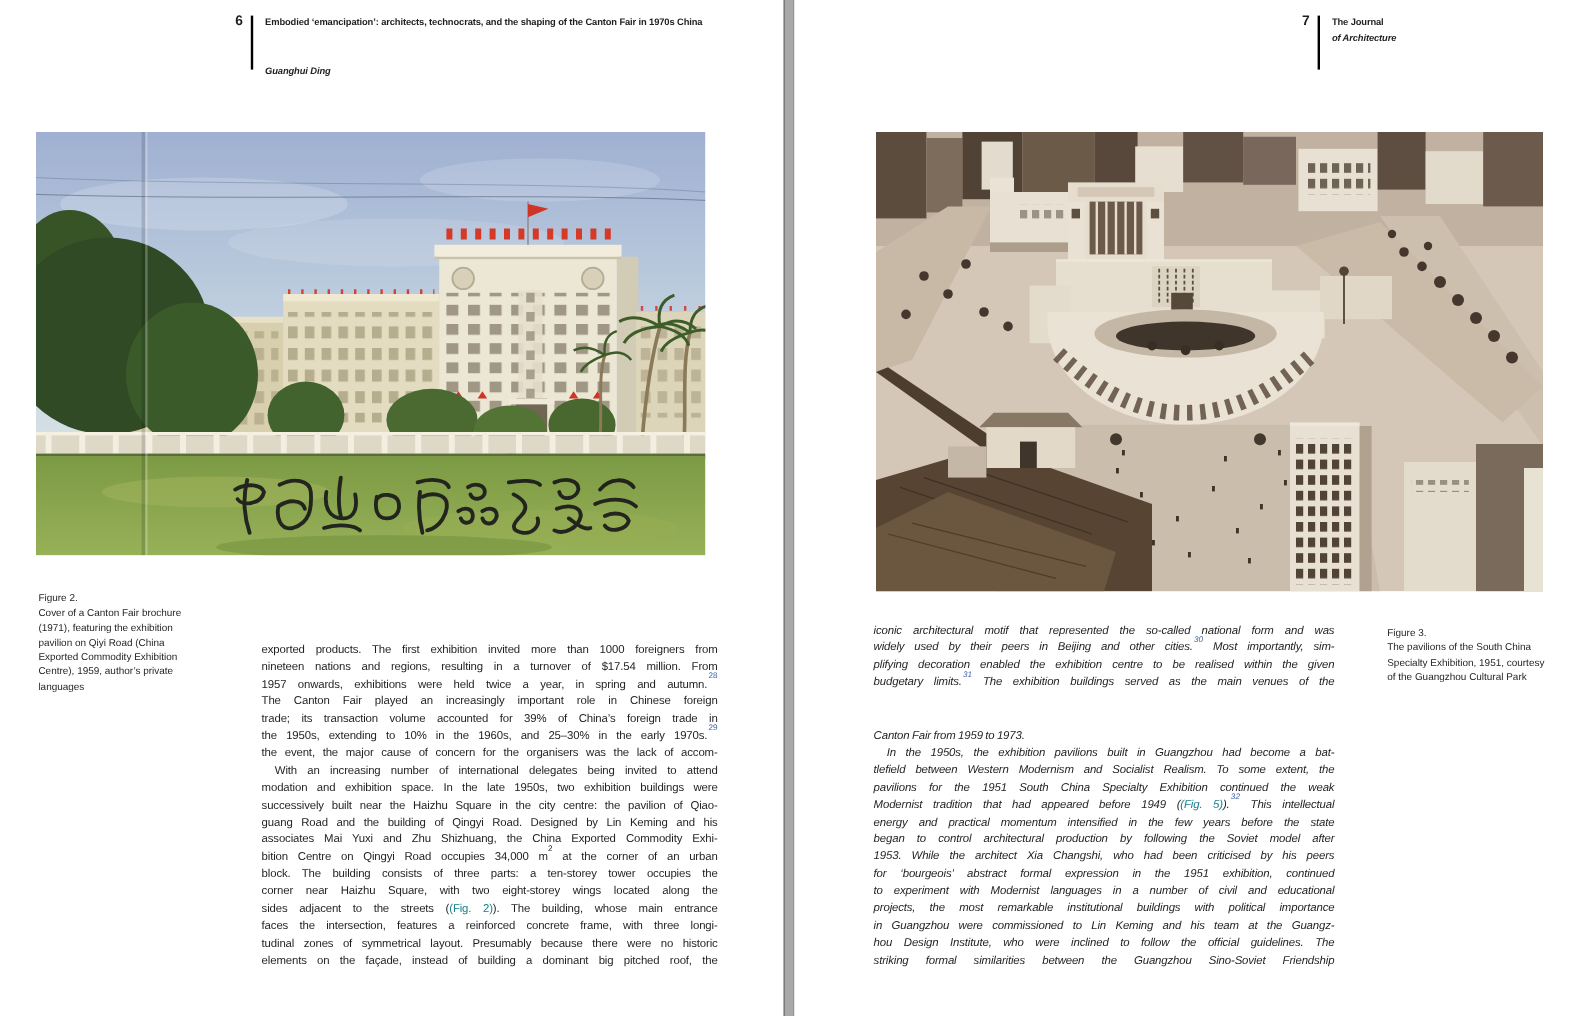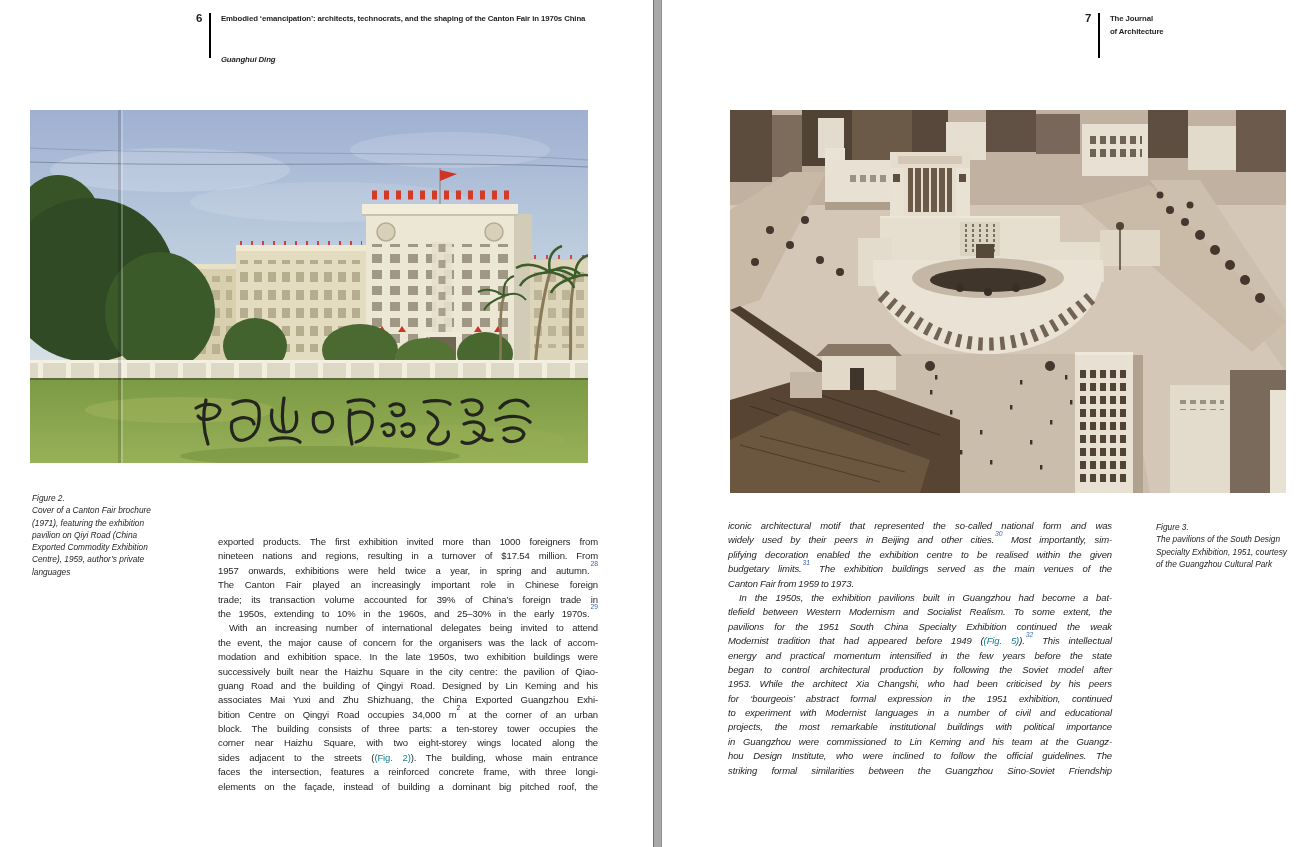--- a/index.html
+++ b/index.html
@@ -22,32 +22,32 @@
   .htext{font-size:7.8px;font-weight:bold;line-height:12.5px;letter-spacing:-0.1px;white-space:nowrap;}
   .hauthor{font-style:italic;}
 
   
   .photo{position:absolute;overflow:hidden;}
   .photo svg{display:block;width:100%;height:100%;}
   .photo-left{left:30px;top:110px;width:558px;height:353px;}
   .photo-right{left:68px;top:110px;width:556px;height:383px;}
 
   
-  .caption{position:absolute;font-size:8.3px;line-height:12.3px;color:#262626;font-style:italic;}
+  .caption{position:absolute;font-size:8.3px;line-height:12.3px;color:#262626;}
   .cap-fig2{left:32px;top:492px;width:175px;}
   .cap-fig3{left:494px;top:521px;width:155px;}
   .cap-line{white-space:nowrap;}
 
   
   .bodycol{position:absolute;font-size:9.5px;line-height:14.4px;letter-spacing:-0.12px;word-spacing:-0.5px;color:var(--text,#1f1f1f);}
   .body-left{left:218px;top:487px;width:380px;margin-top:48px;}
   .body-right{left:66px;top:519px;width:384px;font-style:italic;}
   .jline{height:14.4px;text-align:justify;text-align-last:justify;white-space:nowrap;}
   .jline.indent{text-indent:11px;}
-  .jline.short{text-align-last:left;}
+  .jline.short{text-align-last:left;margin-top:30px;}
   sup.note{color:var(--note,#3e66a8);font-size:6.8px;line-height:0;position:relative;top:-3.4px;letter-spacing:0;margin-left:1px;}
   sup.exp{font-size:6.8px;line-height:0;position:relative;top:-3.4px;letter-spacing:0;}
   .figlink{color:var(--teal,#15808f);}
 </style>
 </head>
 <body>
 
 <div class="canvas">
 
   <div class="page page-left">
@@ -212,46 +212,47 @@
     <section class="bodycol body-left">
         <div class="para">
           <div class="jline">exported products. The first exhibition invited more than 1000 foreigners from</div>
           <div class="jline">nineteen nations and regions, resulting in a turnover of $17.54 million. From</div>
           <div class="jline">1957 onwards, exhibitions were held twice a year, in spring and autumn.<sup class="note">28</sup></div>
           <div class="jline">The Canton Fair played an increasingly important role in Chinese foreign</div>
           <div class="jline">trade; its transaction volume accounted for 39% of China’s foreign trade in</div>
           <div class="jline">the 1950s, extending to 10% in the 1960s, and 25–30% in the early 1970s.<sup class="note">29</sup></div>
         </div>
         <div class="para">
+          <div class="jline">the event, the major cause of concern for the organisers was the lack of accom-</div>
           <div class="jline indent">With an increasing number of international delegates being invited to attend</div>
-          <div class="jline">the event, the major cause of concern for the organisers was the lack of accom-</div>
           <div class="jline">modation and exhibition space. In the late 1950s, two exhibition buildings were</div>
           <div class="jline">successively built near the Haizhu Square in the city centre: the pavilion of Qiao-</div>
           <div class="jline">guang Road and the building of Qingyi Road. Designed by Lin Keming and his</div>
-          <div class="jline">associates Mai Yuxi and Zhu Shizhuang, the China Exported Guangzhou Exhi-</div>
+          <div class="jline">associates Mai Yuxi and Zhu Shizhuang, the China Exported Commodity Exhi-</div>
           <div class="jline">bition Centre on Qingyi Road occupies 34,000 m<sup class="exp">2</sup> at the corner of an urban</div>
           <div class="jline">block. The building consists of three parts: a ten-storey tower occupies the</div>
           <div class="jline">corner near Haizhu Square, with two eight-storey wings located along the</div>
           <div class="jline">sides adjacent to the streets (<span class="figlink">(Fig. 2)</span>). The building, whose main entrance</div>
           <div class="jline">faces the intersection, features a reinforced concrete frame, with three longi-</div>
+          <div class="jline">tudinal zones of symmetrical layout. Presumably because there were no historic</div>
           <div class="jline">elements on the façade, instead of building a dominant big pitched roof, the</div>
         </div>
       </section>
   </div>
 
   <div class="divider"></div>
 
   <div class="page page-right">
 
     <div class="hdr">
       <span class="pagenum">7</span>
       <span class="hrule"></span>
       <span class="htext">
         <span style="display:block;">The Journal</span>
-        <span style="display:block;">of Architecture</span>
+        <span style="display:block;font-style:italic;">of Architecture</span>
       </span>
     </div>
 
     <figure class="photo photo-right" style="margin:0;">
       <svg viewBox="0 0 556 383" preserveAspectRatio="none">
         <defs>
           <pattern id="bwin" patternUnits="userSpaceOnUse" width="10" height="13">
               <rect width="6" height="8" fill="#4e4134"></rect>
             </pattern>
         </defs>
@@ -422,18 +423,18 @@
           <div class="jline">to experiment with Modernist languages in a number of civil and educational</div>
           <div class="jline">projects, the most remarkable institutional buildings with political importance</div>
           <div class="jline">in Guangzhou were commissioned to Lin Keming and his team at the Guangz-</div>
           <div class="jline">hou Design Institute, who were inclined to follow the official guidelines. The</div>
           <div class="jline">striking formal similarities between the Guangzhou Sino-Soviet Friendship</div>
         </div>
       </section>
 
     <aside class="caption cap-fig3">
         <div class="cap-line">Figure 3.</div>
-        <div class="cap-line">The pavilions of the South Design</div>
+        <div class="cap-line">The pavilions of the South China</div>
         <div class="cap-line">Specialty Exhibition, 1951, courtesy</div>
         <div class="cap-line">of the Guangzhou Cultural Park</div>
       </aside>
   </div>
 </div>
 
 </body></html>

